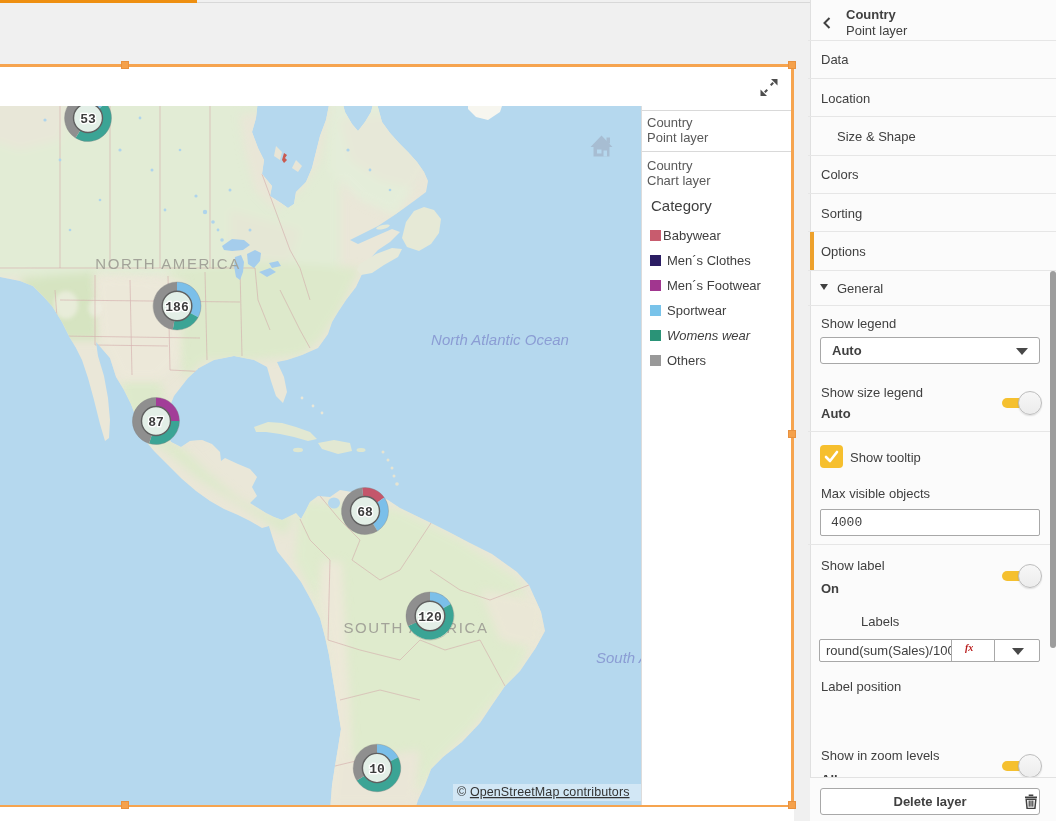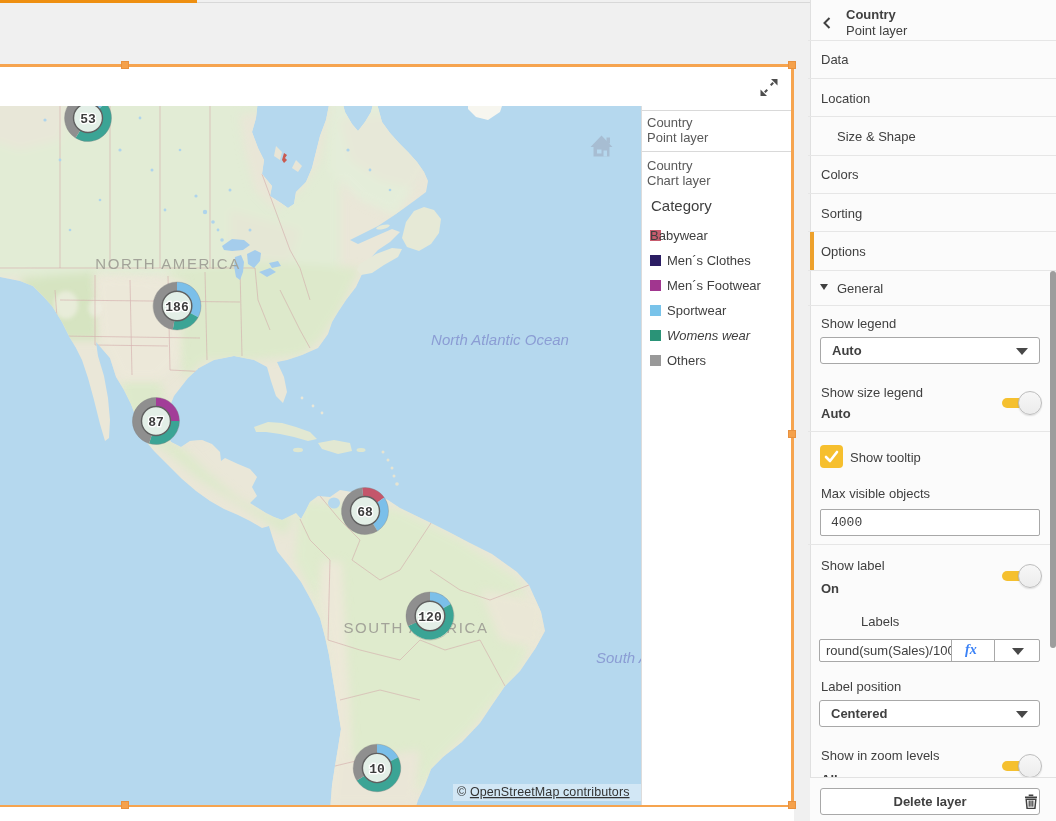--- a/index.html
+++ b/index.html
@@ -227,21 +227,21 @@
 
 <div class="abs" style="left:641px;top:106px;width:150px;height:699px;background:#fff;border-left:1px solid #dcdcdc;box-sizing:border-box;">
   <div class="abs" style="left:0;top:4px;width:150px;height:1px;background:#d9d9d9;"></div>
   <div class="abs lbl" style="left:5px;top:9px;color:#595959;">Country</div>
   <div class="abs lbl" style="left:5px;top:24px;color:#595959;">Point layer</div>
   <div class="abs" style="left:0;top:45px;width:150px;height:1px;background:#d9d9d9;"></div>
   <div class="abs lbl" style="left:5px;top:52px;color:#595959;">Country</div>
   <div class="abs lbl" style="left:5px;top:67px;color:#595959;">Chart layer</div>
   <div class="abs" style="left:9px;top:91px;font-size:15px;color:#404040;">Category</div>
   <div class="abs" style="left:8px;top:124px;width:11px;height:11px;background:#c85c6e;"></div>
-  <div class="abs lbl" style="left:8px;top:122px;">Babywear</div>
+  <div class="abs lbl" style="left:21px;top:122px;">Babywear</div>
   <div class="abs" style="left:8px;top:149px;width:11px;height:11px;background:#2b1d63;"></div>
   <div class="abs lbl" style="left:25px;top:147px;">Men´s Clothes</div>
   <div class="abs" style="left:8px;top:174px;width:11px;height:11px;background:#a1368f;"></div>
   <div class="abs lbl" style="left:25px;top:172px;">Men´s Footwear</div>
   <div class="abs" style="left:8px;top:199px;width:11px;height:11px;background:#79c3ea;"></div>
   <div class="abs lbl" style="left:25px;top:197px;">Sportwear</div>
   <div class="abs" style="left:8px;top:224px;width:11px;height:11px;background:#2a9377;"></div>
   <div class="abs lbl" style="left:25px;top:222px;font-style:italic;">Womens wear</div>
   <div class="abs" style="left:8px;top:249px;width:11px;height:11px;background:#999999;"></div>
   <div class="abs lbl" style="left:25px;top:247px;">Others</div>
@@ -326,31 +326,27 @@
       <div class="track"></div>
       <div class="knob"></div>
     </div>
 <div class="abs lbl" style="left:821px;top:581px;font-weight:bold;">On</div>
 
 <div class="abs lbl" style="left:821px;top:614px;margin-left:40px;">Labels</div>
 <div class="abs" style="left:819px;top:639px;width:133px;height:23px;background:#fff;border:1px solid #a8a8a8;border-radius:2px 0 0 2px;box-sizing:border-box;overflow:hidden;">
   <div style="position:absolute;left:6px;top:3px;font-size:13px;color:#404040;white-space:nowrap;">round(sum(Sales)/1000)</div>
 </div>
 <div class="abs" style="left:951px;top:639px;width:44px;height:23px;background:#fff;border:1px solid #a8a8a8;box-sizing:border-box;">
-  <span style="position:absolute;left:13px;top:2px;font-size:14px;color:#3b82f6;font-family:'Liberation Serif',serif;font-style:italic;font-weight:bold;">fx</span>
+  <span style="position:absolute;left:13px;top:2px;font-size:10px;color:#b91c1c;font-family:'Liberation Serif',serif;font-style:italic;font-weight:bold;">fx</span>
 </div>
 <div class="abs" style="left:994px;top:639px;width:46px;height:23px;background:#fff;border:1px solid #a8a8a8;border-left:1px solid #a8a8a8;border-radius:0 2px 2px 0;box-sizing:border-box;">
   <span class="caret" style="left:17px;top:8px;"></span>
 </div>
 
 <div class="abs lbl" style="left:821px;top:679px;">Label position</div>
-<div class="ddl" style="left:819px;top:700px;width:221px;">
-  <span class="val">Centered</span>
-  <span class="caret" style="right:11px;top:10px;"></span>
-</div>
 
 <div class="abs lbl" style="left:821px;top:748px;">Show in zoom levels</div>
 <div class="toggle" style="left:1001px;top:753px;">
       <div class="track"></div>
       <div class="knob"></div>
     </div>
 <div class="abs" style="left:821px;top:770px;width:30px;height:7px;overflow:hidden;"><span style="font-size:13px;font-weight:bold;color:#404040;">All</span></div>
 
 <div class="abs" style="left:810px;top:777px;width:246px;height:44px;background:#fbfbfb;border-top:1px solid #e2e2e2;box-sizing:border-box;"></div>
 <div class="abs" style="left:820px;top:788px;width:220px;height:27px;background:#fff;border:1px solid #a8a8a8;border-radius:3px;box-sizing:border-box;"></div>

